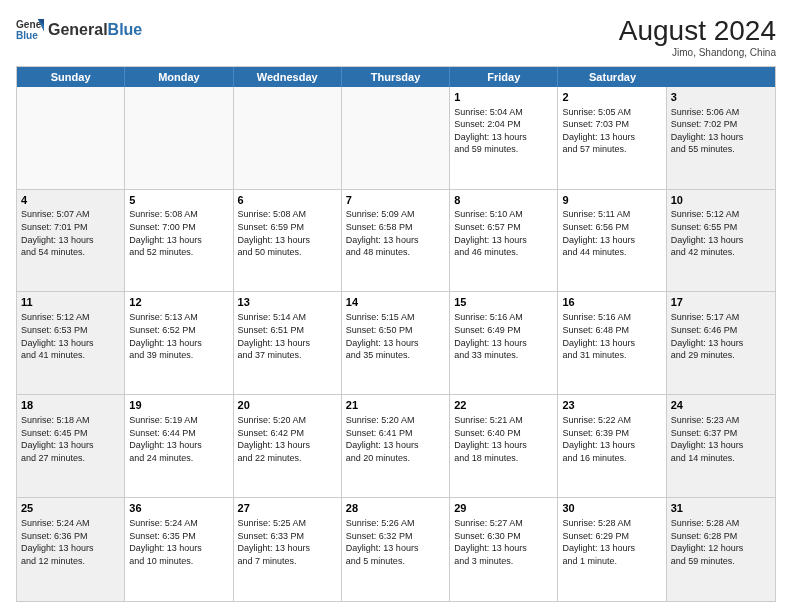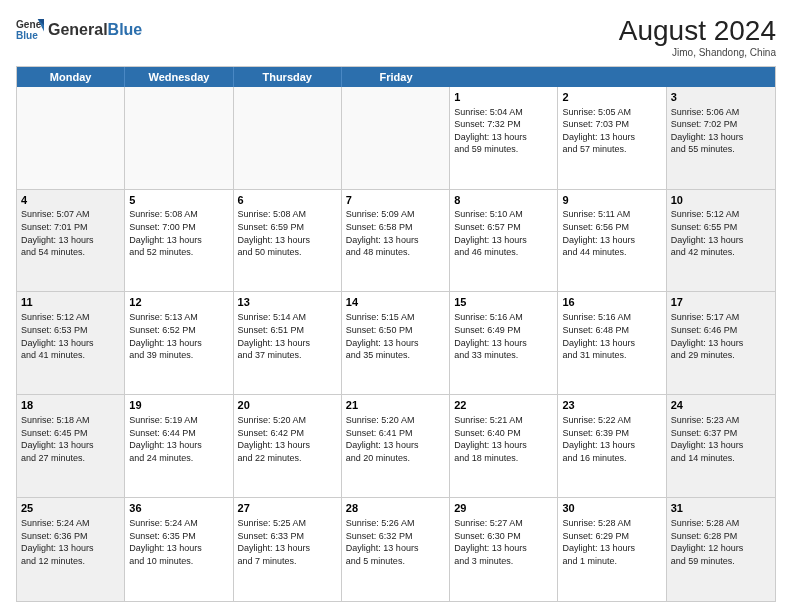--- a/index.html
+++ b/index.html
@@ -132,33 +132,35 @@
       </div>
     </div>
     <div class="title-area">
       <div class="month-title">August 2024</div>
       <div class="location">Jimo, Shandong, China</div>
     </div>
   </div>
 
   <div class="calendar">
     <div class="cal-header" id="cal-header-row">
+        <div class="cal-header-cell">Sunday</div>
         <div class="cal-header-cell">Monday</div>
         <div class="cal-header-cell">Wednesday</div>
         <div class="cal-header-cell">Thursday</div>
         <div class="cal-header-cell">Friday</div>
+        <div class="cal-header-cell">Saturday</div>
       </div>
     <div class="cal-body" id="cal-body">
         <div class="cal-row">
           <div class="cal-cell empty"></div>
           <div class="cal-cell empty"></div>
           <div class="cal-cell empty"></div>
           <div class="cal-cell empty"></div>
           <div class="cal-cell"><span class="day-num">1</span><span class="cell-text" style="white-space: pre-line;">Sunrise: 5:04 AM
-Sunset: 7:32 PM
+Sunset: 2:04 PM
 Daylight: 13 hours
 and 59 minutes.</span></div>
           <div class="cal-cell"><span class="day-num">2</span><span class="cell-text" style="white-space: pre-line;">Sunrise: 5:05 AM
 Sunset: 7:03 PM
 Daylight: 13 hours
 and 57 minutes.</span></div>
           <div class="cal-cell shaded"><span class="day-num">3</span><span class="cell-text" style="white-space: pre-line;">Sunrise: 5:06 AM
 Sunset: 7:02 PM
 Daylight: 13 hours
 and 55 minutes.</span></div>

